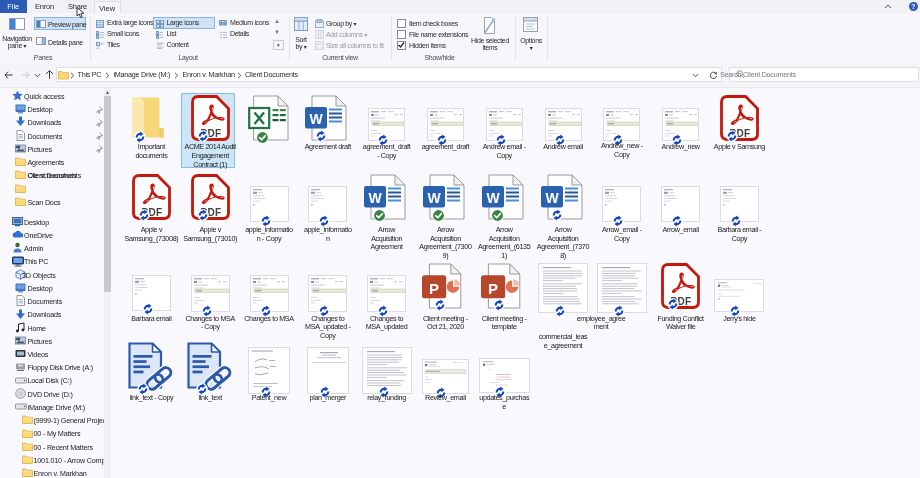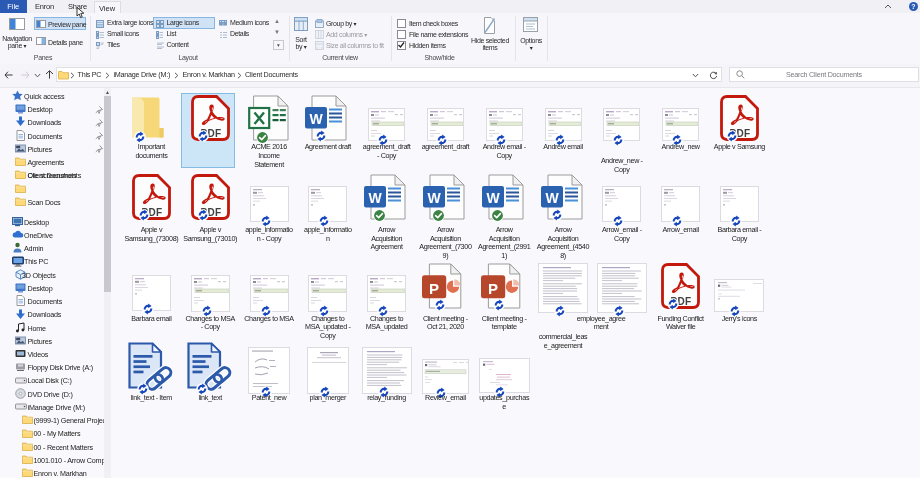--- a/index.html
+++ b/index.html
@@ -256,21 +256,21 @@
         <path d="M7.8 0.8 L7.8 3.4 L5.3 3.0 Z" fill="#4a4a4a"></path>
       </svg>
     </div>
     <div style="position:absolute;left:729px;top:67px;width:190px;height:14.5px;background:#fff;border:1px solid #e0dfe4;box-sizing:border-box"></div>
     <div style="position:absolute;left:736px;top:70px">
       <svg width="9" height="9">
         <circle cx="3.6" cy="3.6" r="2.8" stroke="#8a8a90" stroke-width="1" fill="none"></circle>
         <path d="M5.8 5.8 L8.3 8.3" stroke="#8a8a90" stroke-width="1"></path>
       </svg>
     </div>
-    <div class="atxt" style="left:786px;top:70.2px;color:#7a7a80">Search Client Documents</div>
+    <div class="atxt" style="left:720px;top:70.2px;color:#7a7a80">Search Client Documents</div>
     <div style="position:absolute;left:0;top:88px;width:920px;height:390px;background:#f9f8fc"></div>
     <div style="position:absolute;left:0;top:88px;width:104px;height:390px;overflow:hidden">
       <div style="position:absolute;left:11.5px;top:2.0px">
         <svg width="11" height="11" viewBox="0 0 11 11">
           <path d="M5.5 0.4 L7.1 3.7 L10.7 4.1 L8.1 6.6 L8.8 10.3 L5.5 8.4 L2.2 10.3 L2.9 6.6 L0.3 4.1 L3.9 3.7 Z" fill="#3a70c8"></path>
         </svg>
       </div>
       <div class="snav" style="left:24px;top:3.8px">Quick access</div>
       <div style="position:absolute;left:14.5px;top:15.2px">
         <svg width="11" height="11" viewBox="0 0 11 11">
@@ -523,20 +523,25 @@
 <path transform="translate(-3.2,-2.2) scale(1.17)" fill="#c3180c" d="M12.6 27.3c-1.5-0.9 0.1-3 3.9-4.7 1.1-2 2.1-4.3 2.8-6.4 -1-2.1-1.3-4.2-0.5-5.4 0.8-1.2 2.6-1.2 3.2 0 0.5 1.2 0 3.3-0.9 5.2 1.1 2 2.7 3.8 4.4 4.8 2.3-0.3 4.5-0.2 5.5 0.6 1.1 0.9 0.5 2.3-1.2 2.4 -1.7 0.1-4-0.7-5.8-1.9 -2.1 0.4-4.3 1.2-6.1 2.2 -1.8 2.4-3.9 4-5.3 3.2zM14.5 25.6c0.8-0.3 1.7-1.1 2.4-2 -1.3 0.7-2.6 1.6-2.4 2zM20.8 12.4c-0.3 0.8-0.2 1.9 0.1 2.9 0.5-1.2 0.7-2.7-0.1-2.9zM20.1 18.9c-0.5 1.4-1.1 2.8-1.8 4.1 1.4-0.7 2.9-1.2 4.3-1.5 -0.9-0.8-1.8-1.7-2.5-2.6zM27.4 21.6c1.2 0.6 2.5 0.9 3.2 0.7 -0.8-0.5-2-0.7-3.2-0.7z"></path>
 <text x="20" y="41.5" font-family="Liberation Sans, sans-serif" font-size="10" font-weight="bold" fill="#404040" text-anchor="middle" letter-spacing="0.3">PDF</text>
 </svg>
     </div>
     <div style="position:absolute;left:196.7px;top:129.5px;width:12px;height:12px">
 <svg width="12" height="12" viewBox="0 0 12 12">
         <circle cx="6" cy="6" r="5.8" fill="#fff"></circle>
 <path d="M1.7 6.6 A4.3 4.3 0 0 1 6.2 1.8 L6.2 0.4 L9.6 2.9 L6.2 5.3 L6.2 3.9 A2.2 2.2 0 0 0 3.8 6.4 Z" fill="#1747bd"></path>
 <path d="M10.3 5.4 A4.3 4.3 0 0 1 5.8 10.2 L5.8 11.6 L2.4 9.1 L5.8 6.7 L5.8 8.1 A2.2 2.2 0 0 0 8.2 5.6 Z" fill="#1747bd"></path>
 </svg>
+    </div>
+    <div class="lbl" style="left:173.2px;top:143.2px">
+      <div style="white-space:nowrap">ACME 2014 Audit</div>
+      <div style="white-space:nowrap">Engagement</div>
+      <div style="white-space:nowrap">Contract (1)</div>
     </div>
     <div style="position:absolute;left:247.5px;top:94.5px;width:42px;height:46px">
 <svg width="42" height="46" viewBox="0 0 42 46">
 <path d="M5.6 1 H30 L40 11 V45 H5.6 Z" fill="#fdfdfe" stroke="#9b9b9b" stroke-width="1"></path>
 <path d="M30 1 L30 11 L40 11 Z" fill="#f0f0f1" stroke="#9b9b9b" stroke-width="1" stroke-linejoin="round"></path>
 <rect x="24.5" y="14" width="6" height="2.2" fill="#3f8159"></rect>
         <rect x="31.8" y="14" width="6" height="2.2" fill="#3f8159"></rect>
         <rect x="24.5" y="19" width="6" height="2.2" fill="#217346"></rect>
         <rect x="31.8" y="19" width="6" height="2.2" fill="#217346"></rect>
         <rect x="24.5" y="24" width="6" height="2.2" fill="#185c37"></rect>
@@ -544,25 +549,20 @@
 <rect x="1.2" y="13" width="20" height="20" fill="#fff" stroke="#217346" stroke-width="2.2"></rect>
 <path d="M6.5 17.5 L16 29 M16 17.5 L6.5 29" stroke="#217346" stroke-width="2.4"></path>
 </svg>
     </div>
     <div style="position:absolute;left:255.5px;top:130.5px;width:13px;height:13px">
 <svg width="13" height="13" viewBox="0 0 13 13">
         <circle cx="6.5" cy="6.5" r="6.2" fill="#fff"></circle>
 <circle cx="6.5" cy="6.5" r="5.4" fill="#3b8343"></circle>
 <path d="M3.6 6.6 L5.7 8.6 L9.4 4.6" stroke="#fff" stroke-width="1.6" fill="none" stroke-linecap="round" stroke-linejoin="round"></path>
 </svg>
-    </div>
-    <div class="lbl" style="left:232.0px;top:143.2px">
-      <div style="white-space:nowrap">ACME 2016</div>
-      <div style="white-space:nowrap">Income</div>
-      <div style="white-space:nowrap">Statement</div>
     </div>
     <div style="position:absolute;left:305.4px;top:94.5px;width:42px;height:46px">
 <svg width="42" height="46" viewBox="0 0 42 46">
 <path d="M7 1 H31 L41 11 V45 H7 Z" fill="#fdfdfe" stroke="#9b9b9b" stroke-width="1"></path>
 <path d="M31 1 L31 11 L41 11 Z" fill="#f0f0f1" stroke="#9b9b9b" stroke-width="1" stroke-linejoin="round"></path>
 <rect x="24" y="13.5" width="13" height="2" fill="#4a90d9"></rect>
         <rect x="24" y="17.5" width="13" height="2" fill="#2b579a"></rect>
         <rect x="24" y="21.5" width="13" height="2" fill="#2b579a"></rect>
         <rect x="24" y="25.5" width="13" height="2" fill="#4a90d9"></rect>
 <rect x="0" y="12" width="22" height="21.5" rx="2" fill="#2b62b0"></rect>
@@ -711,21 +711,21 @@
 <rect x="2" y="26.5" width="4" height="1" fill="#d8d5dd"></rect>
       </svg>
     </div>
     <div style="position:absolute;left:612.3px;top:133.5px;width:12px;height:12px">
 <svg width="12" height="12" viewBox="0 0 12 12">
         <circle cx="6" cy="6" r="5.8" fill="#fff"></circle>
 <path d="M1.7 6.6 A4.3 4.3 0 0 1 6.2 1.8 L6.2 0.4 L9.6 2.9 L6.2 5.3 L6.2 3.9 A2.2 2.2 0 0 0 3.8 6.4 Z" fill="#1747bd"></path>
 <path d="M10.3 5.4 A4.3 4.3 0 0 1 5.8 10.2 L5.8 11.6 L2.4 9.1 L5.8 6.7 L5.8 8.1 A2.2 2.2 0 0 0 8.2 5.6 Z" fill="#1747bd"></path>
 </svg>
     </div>
-    <div class="lbl" style="left:584.8px;top:157px">
+    <div class="lbl" style="left:584.8px;top:142px">
       <div style="white-space:nowrap">Andrew_new -</div>
       <div style="white-space:nowrap">Copy</div>
     </div>
     <div style="position:absolute;left:662.1px;top:107.5px;width:37px;height:33.5px;background:#fff;border:0.6px solid #dcdbe1;box-sizing:border-box">
 <svg width="35" height="31.5" viewBox="0 0 35 31.5" style="position:absolute;left:0;top:0">
         <rect x="2" y="2" width="8" height="1.4" fill="#b9a8c5"></rect>
         <rect x="12" y="2" width="5" height="1.2" fill="#cfc8d8"></rect>
         <rect x="19" y="2" width="6" height="1.2" fill="#d8d2e0"></rect>
 <rect x="2" y="5" width="3" height="2" fill="#8d8d96"></rect>
         <rect x="6" y="5.5" width="4" height="1" fill="#c8c8cf"></rect>
@@ -911,21 +911,21 @@
     <div style="position:absolute;left:490.79999999999995px;top:208.9px;width:13px;height:13px">
 <svg width="13" height="13" viewBox="0 0 13 13">
         <circle cx="6.5" cy="6.5" r="6.2" fill="#fff"></circle>
 <circle cx="6.5" cy="6.5" r="5.4" fill="#3b8343"></circle>
 <path d="M3.6 6.6 L5.7 8.6 L9.4 4.6" stroke="#fff" stroke-width="1.6" fill="none" stroke-linecap="round" stroke-linejoin="round"></path>
 </svg>
     </div>
     <div class="lbl" style="left:467.2px;top:225.9px">
       <div style="white-space:nowrap">Arrow</div>
       <div style="white-space:nowrap">Acquisition</div>
-      <div style="white-space:nowrap">Agreement_(2991</div>
+      <div style="white-space:nowrap">Agreement_(6135</div>
       <div style="white-space:nowrap">1)</div>
     </div>
     <div style="position:absolute;left:540.6px;top:174.4px;width:42px;height:46px">
 <svg width="42" height="46" viewBox="0 0 42 46">
 <path d="M7 1 H31 L41 11 V45 H7 Z" fill="#fdfdfe" stroke="#9b9b9b" stroke-width="1"></path>
 <path d="M31 1 L31 11 L41 11 Z" fill="#f0f0f1" stroke="#9b9b9b" stroke-width="1" stroke-linejoin="round"></path>
 <rect x="24" y="13.5" width="13" height="2" fill="#4a90d9"></rect>
         <rect x="24" y="17.5" width="13" height="2" fill="#2b579a"></rect>
         <rect x="24" y="21.5" width="13" height="2" fill="#2b579a"></rect>
         <rect x="24" y="25.5" width="13" height="2" fill="#4a90d9"></rect>
@@ -936,21 +936,21 @@
     <div style="position:absolute;left:550.6px;top:209.4px;width:12px;height:12px">
 <svg width="12" height="12" viewBox="0 0 12 12">
         <circle cx="6" cy="6" r="5.8" fill="#fff"></circle>
 <path d="M1.7 6.6 A4.3 4.3 0 0 1 6.2 1.8 L6.2 0.4 L9.6 2.9 L6.2 5.3 L6.2 3.9 A2.2 2.2 0 0 0 3.8 6.4 Z" fill="#1747bd"></path>
 <path d="M10.3 5.4 A4.3 4.3 0 0 1 5.8 10.2 L5.8 11.6 L2.4 9.1 L5.8 6.7 L5.8 8.1 A2.2 2.2 0 0 0 8.2 5.6 Z" fill="#1747bd"></path>
 </svg>
     </div>
     <div class="lbl" style="left:526.0px;top:225.9px">
       <div style="white-space:nowrap">Arrow</div>
       <div style="white-space:nowrap">Acquisition</div>
-      <div style="white-space:nowrap">Agreement_(4540</div>
+      <div style="white-space:nowrap">Agreement_(7370</div>
       <div style="white-space:nowrap">8)</div>
     </div>
     <div style="position:absolute;left:602.3px;top:186.4px;width:39px;height:36px;background:#fff;border:0.6px solid #dcdbe1;box-sizing:border-box">
 <svg width="37" height="34" viewBox="0 0 37 34" style="position:absolute;left:0;top:0">
         <rect x="2" y="2" width="9" height="1.3" fill="#bcaec7"></rect>
 <rect x="2" y="4.8" width="4" height="2" fill="#9a9aa2"></rect>
         <rect x="7" y="5.2" width="5" height="1" fill="#ccccd3"></rect>
 <rect x="2" y="8.3" width="11" height="1" fill="#d6cfe0"></rect>
 <rect x="2" y="11" width="13" height="1" fill="#dcd6e3"></rect>
 <rect x="2" y="13.6" width="7" height="1" fill="#dcd9e0"></rect>
@@ -1282,21 +1282,21 @@
       </svg>
     </div>
     <div style="position:absolute;left:729.4px;top:304.5px;width:12px;height:12px">
 <svg width="12" height="12" viewBox="0 0 12 12">
         <circle cx="6" cy="6" r="5.8" fill="#fff"></circle>
 <path d="M1.7 6.6 A4.3 4.3 0 0 1 6.2 1.8 L6.2 0.4 L9.6 2.9 L6.2 5.3 L6.2 3.9 A2.2 2.2 0 0 0 3.8 6.4 Z" fill="#1747bd"></path>
 <path d="M10.3 5.4 A4.3 4.3 0 0 1 5.8 10.2 L5.8 11.6 L2.4 9.1 L5.8 6.7 L5.8 8.1 A2.2 2.2 0 0 0 8.2 5.6 Z" fill="#1747bd"></path>
 </svg>
     </div>
     <div class="lbl" style="left:702.4px;top:314.6px">
-      <div style="white-space:nowrap">Jerry's icons</div>
+      <div style="white-space:nowrap">Jerry's hide</div>
     </div>
     <div style="position:absolute;left:127.8px;top:342.0px;width:47px;height:53px">
 <svg width="47" height="53" viewBox="0 0 47 53">
 <path d="M1.5 1.5 H24.5 L33 10 V45.5 H1.5 Z" fill="#dbe7f7" stroke="#2d59aa" stroke-width="2.2"></path>
 <path d="M24.5 1.5 L24.5 10 L33 10 Z" fill="#f4f8fd" stroke="#2d59aa" stroke-width="1.6" stroke-linejoin="round"></path>
 <rect x="5.5" y="13" width="19" height="2.7" fill="#2d59aa"></rect>
 <rect x="5.5" y="18.2" width="13" height="2.7" fill="#2d59aa"></rect>
 <rect x="5.5" y="23.4" width="16.5" height="2.7" fill="#2d59aa"></rect>
 <rect x="5.5" y="28.6" width="10" height="2.7" fill="#2d59aa"></rect>
 <g transform="translate(29,38) rotate(-40)">
@@ -1308,21 +1308,21 @@
 </svg>
     </div>
     <div style="position:absolute;left:136.8px;top:383.0px;width:12px;height:12px">
 <svg width="12" height="12" viewBox="0 0 12 12">
         <circle cx="6" cy="6" r="5.8" fill="#fff"></circle>
 <path d="M1.7 6.6 A4.3 4.3 0 0 1 6.2 1.8 L6.2 0.4 L9.6 2.9 L6.2 5.3 L6.2 3.9 A2.2 2.2 0 0 0 3.8 6.4 Z" fill="#1747bd"></path>
 <path d="M10.3 5.4 A4.3 4.3 0 0 1 5.8 10.2 L5.8 11.6 L2.4 9.1 L5.8 6.7 L5.8 8.1 A2.2 2.2 0 0 0 8.2 5.6 Z" fill="#1747bd"></path>
 </svg>
     </div>
     <div class="lbl" style="left:114.4px;top:394.4px">
-      <div style="white-space:nowrap">link_text - Item</div>
+      <div style="white-space:nowrap">link_text - Copy</div>
     </div>
     <div style="position:absolute;left:186.6px;top:342.0px;width:47px;height:53px">
 <svg width="47" height="53" viewBox="0 0 47 53">
 <path d="M1.5 1.5 H24.5 L33 10 V45.5 H1.5 Z" fill="#dbe7f7" stroke="#2d59aa" stroke-width="2.2"></path>
 <path d="M24.5 1.5 L24.5 10 L33 10 Z" fill="#f4f8fd" stroke="#2d59aa" stroke-width="1.6" stroke-linejoin="round"></path>
 <rect x="5.5" y="13" width="19" height="2.7" fill="#2d59aa"></rect>
 <rect x="5.5" y="18.2" width="13" height="2.7" fill="#2d59aa"></rect>
 <rect x="5.5" y="23.4" width="16.5" height="2.7" fill="#2d59aa"></rect>
 <rect x="5.5" y="28.6" width="10" height="2.7" fill="#2d59aa"></rect>
 <g transform="translate(29,38) rotate(-40)">

